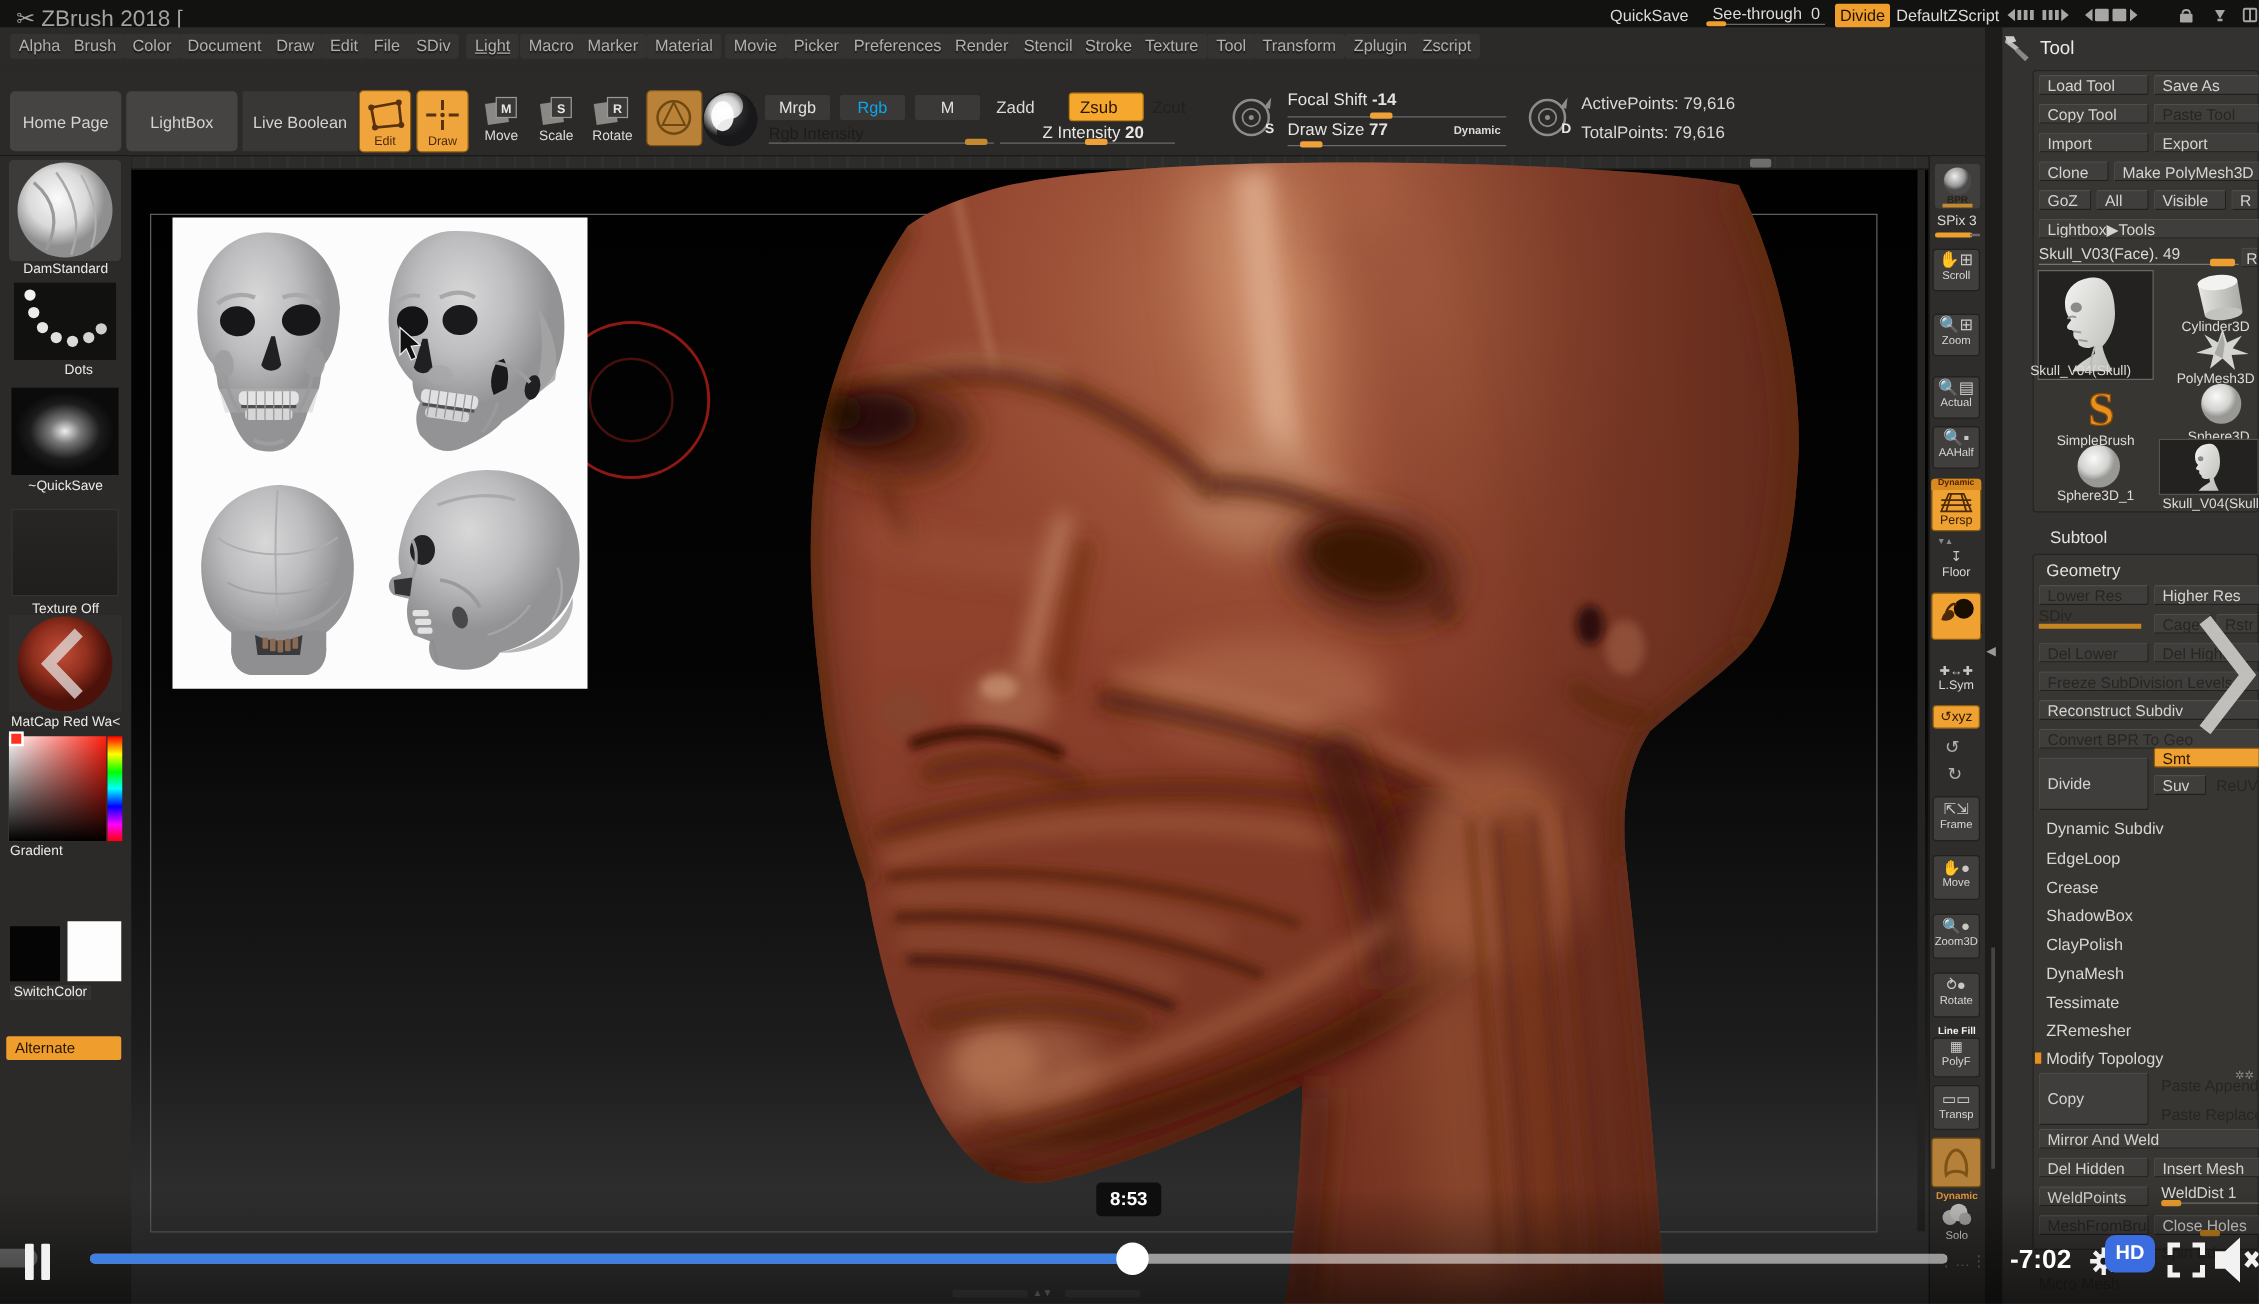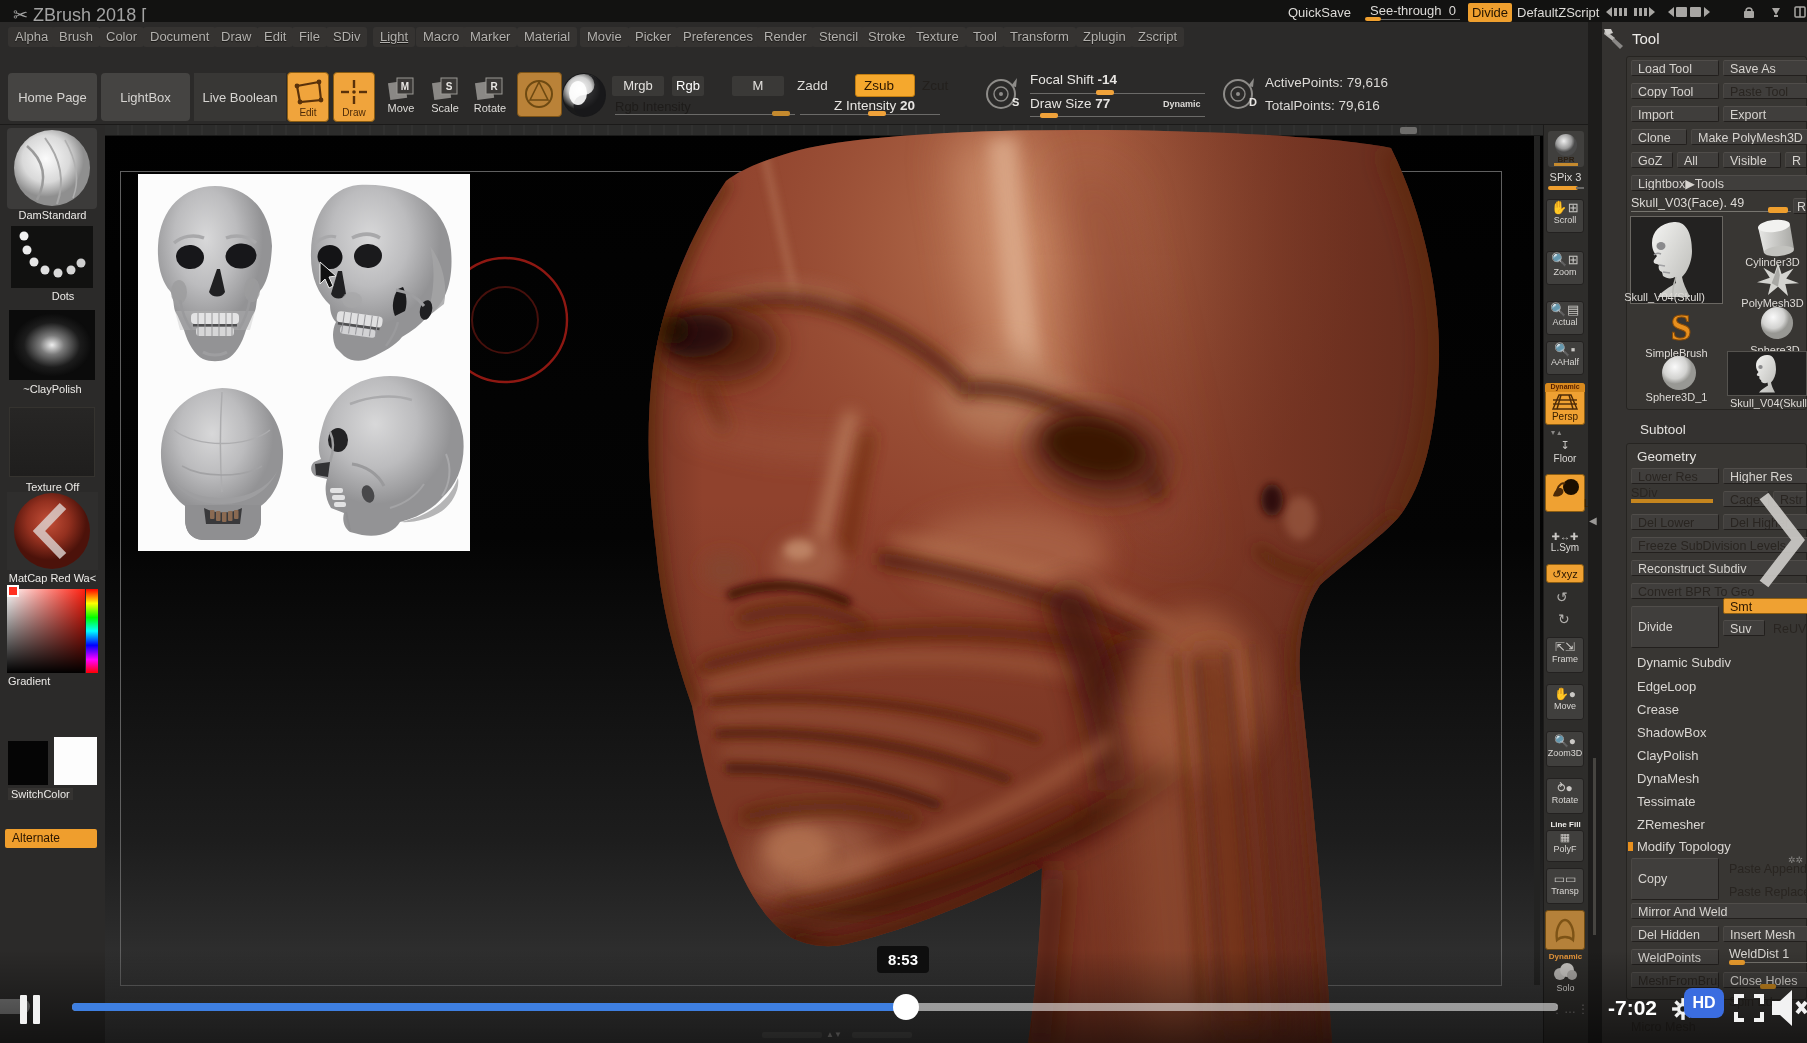--- a/index.html
+++ b/index.html
@@ -139,21 +139,21 @@
           <stop offset="100%" stop-color="#1a1a1a"></stop>
         </radialGradient>
       </defs>
     <circle cx="24" cy="24" r="22" fill="#18181a"></circle>
     <circle cx="24" cy="24" r="21" fill="url(#matg)"></circle>
     <path d="M24 3 A21 21 0 0 1 24 45 A10 10 0 0 1 24 24 A10 10 0 0 0 24 3 Z" fill="#18181a" opacity="0.88"></path>
     <ellipse cx="18" cy="22" rx="9" ry="12" fill="#ffffff" opacity="0.9"></ellipse>
   </svg>
 
   <div class="abs" style="left:612px;top:76px;width:52px;height:20px;background:#3a3937;color:#e2e0dd;font-size:13px;text-align:center;line-height:20px;border-radius:2px;">Mrgb</div>
-  <div class="abs" style="left:672px;top:76px;width:32px;height:20px;background:#3a3937;color:#ffffff;font-size:13px;text-align:center;line-height:20px;border-radius:2px;">Rgb</div>
+  <div class="abs" style="left:672px;top:76px;width:52px;height:20px;background:#3a3937;color:#0ea5e9;font-size:13px;text-align:center;line-height:20px;border-radius:2px;">Rgb</div>
   <div class="abs" style="left:732px;top:76px;width:52px;height:20px;background:#3a3937;color:#e2e0dd;font-size:13px;text-align:center;line-height:20px;border-radius:2px;">M</div>
   <div class="abs" style="left:615px;top:99px;color:#1e1c1a;font-size:13px;">Rgb Intensity</div>
   <div class="abs" style="left:615px;top:114px;width:180px;height:1px;background:#6b6a68;"></div>
   <div class="abs" style="left:772px;top:111px;width:18px;height:5px;background:#c58a2e;border-radius:2px;"></div>
 
   <div class="abs" style="left:797px;top:78px;color:#dcdad7;font-size:13.5px;">Zadd</div>
   <div class="abs" style="left:855px;top:74px;width:60px;height:23px;background:#f5a82d;border:1px solid #c07d12;border-radius:3px;color:#2a1600;font-size:13.5px;text-align:left;padding:3px 0 0 8px;">Zsub</div>
   <div class="abs" style="left:922px;top:78px;color:#23201d;font-size:13.5px;">Zcut</div>
   <div class="abs" style="left:806px;top:98px;color:#e8e6e3;font-size:13.5px;margin-left:28px;">Z Intensity <b>20</b></div>
   <div class="abs" style="left:800px;top:114px;width:140px;height:1px;background:#6b6a68;"></div>
@@ -220,21 +220,21 @@
         <radialGradient id="bag" cx="50%" cy="50%">
           <stop offset="0%" stop-color="#efefef"></stop>
           <stop offset="30%" stop-color="#7a7a7a"></stop>
           <stop offset="70%" stop-color="#1c1c1c"></stop>
           <stop offset="100%" stop-color="#0a0a0a"></stop>
         </radialGradient>
       </defs>
     <rect width="86" height="70" fill="#0b0b0b"></rect>
     <ellipse cx="43" cy="35" rx="40" ry="32" fill="url(#bag)"></ellipse>
   </svg>
-  <div class="abs" style="left:0;top:383px;width:105px;text-align:center;color:#eceae7;font-size:11px;">~ClayPolish</div>
+  <div class="abs" style="left:0;top:383px;width:105px;text-align:center;color:#eceae7;font-size:11px;">~QuickSave</div>
 
   <div class="abs" style="left:9px;top:407px;width:86px;height:70px;background:linear-gradient(180deg,#272625,#1f1e1d);border:1px solid #35332f;"></div>
   <div class="abs" style="left:0;top:481px;width:105px;text-align:center;color:#eceae7;font-size:11px;">Texture Off</div>
 
   <svg class="abs" style="left:7px;top:492px;" width="91" height="78" viewBox="0 0 91 78">
     <defs>
         <radialGradient id="mcr" cx="45%" cy="38%">
           <stop offset="0%" stop-color="#c44f38"></stop>
           <stop offset="55%" stop-color="#93301f"></stop>
           <stop offset="100%" stop-color="#4c120a"></stop>

